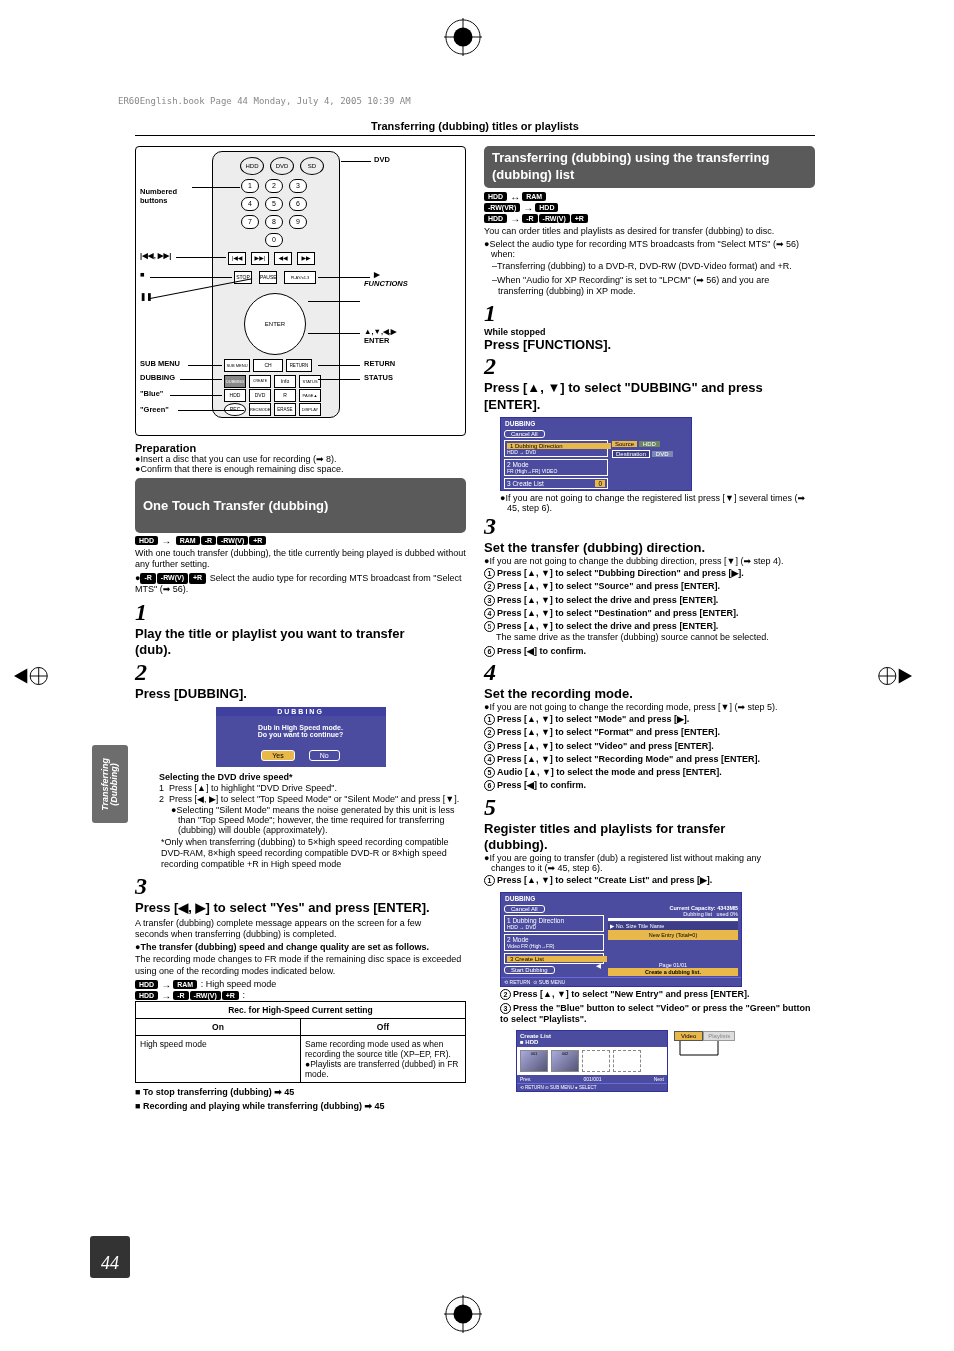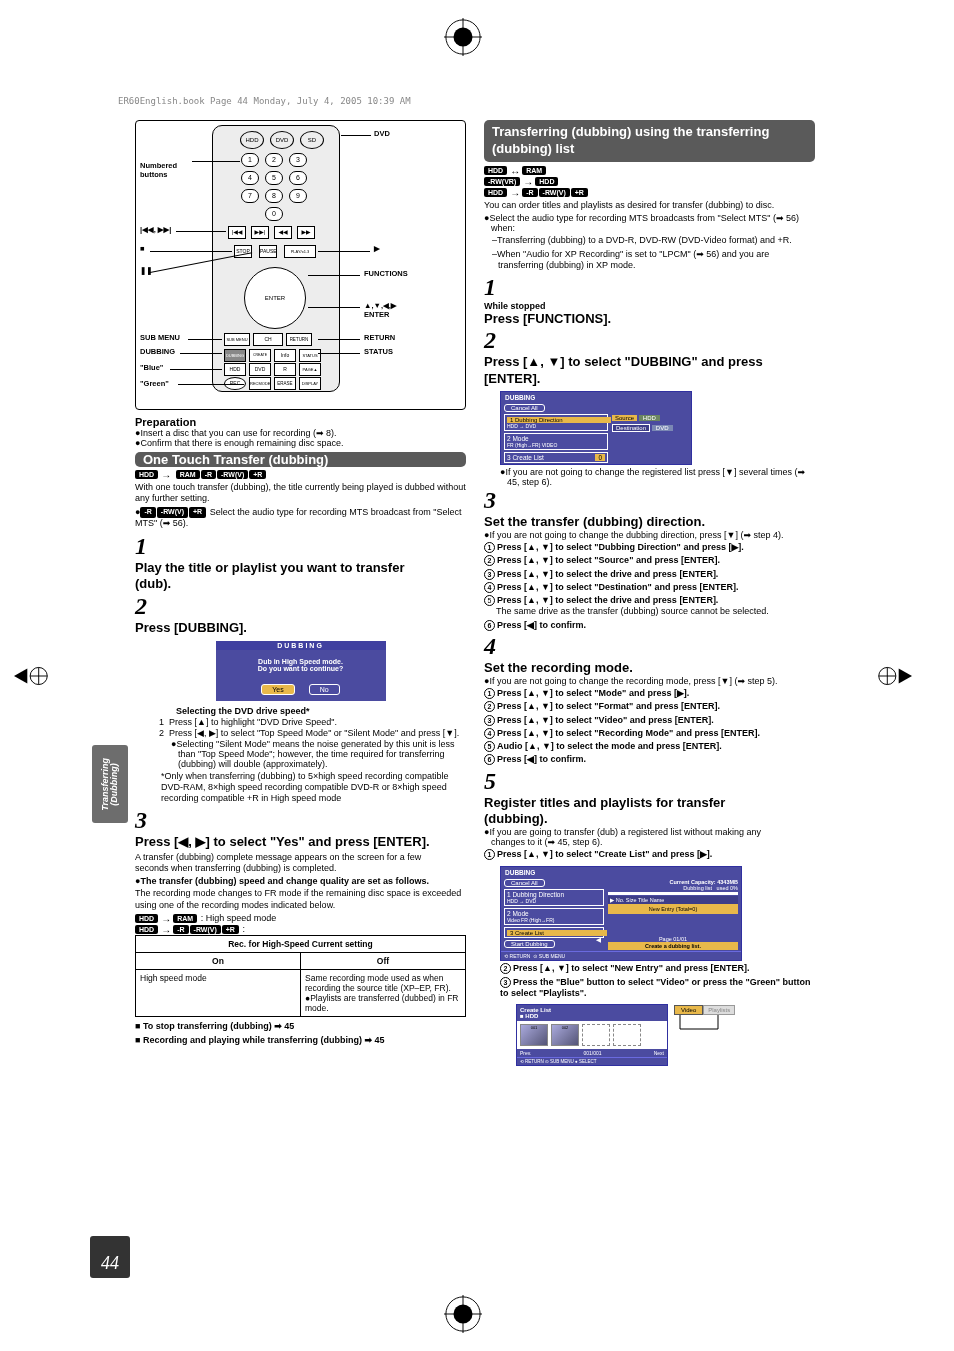--- a/index.html
+++ b/index.html
@@ -138,21 +138,21 @@
     font-size: 9px;
     margin-left: 0;
     text-indent: -7px;
     padding-left: 7px;
   }
   .section-bar {
     background: #5a5a5a;
     color: #fff;
     font-weight: bold;
     font-size: 13px;
-    padding: 0 8px;
+    padding: 20px 8px;
     border-radius: 5px;
     margin: 4px 0 2px 0;
   }
   .section-bar-big {
     background: #5a5a5a;
     color: #fff;
     font-weight: bold;
     font-size: 13px;
     padding: 4px 8px;
     border-radius: 5px;
@@ -196,21 +196,20 @@
   }
   .step-heading {
     font-weight: bold;
     font-size: 13px;
     line-height: 1.25;
   }
   .step-sub {
     font-weight: bold;
     font-size: 9px;
     margin-top: 2px;
-    margin-left: 17px;
   }
   .mini-dialog {
     border: 1px solid #fff;
     width: 170px;
     margin: 4px auto;
     background: #4b4ba0;
     color: #fff;
     font-size: 7px;
   }
   .mini-dialog .hdr {
@@ -413,20 +412,21 @@
     <span style="white-space:pre;">Transferring
 (Dubbing)</span>
   </div>
 
   <div class="page-num-badge">
     
     <span>44</span>
   </div>
 
   <div class="content">
+    <div class="title-bar">Transferring (dubbing) titles or playlists</div>
 
     <div class="cols">
 
       <div class="col">
 
         <div class="remote-box">
           <div class="remote-shape"></div>
 
           <div style="position:absolute;top:10px;left:104px;display:flex;gap:6px;">
             <span class="dvd-round">HDD</span>
@@ -473,21 +473,21 @@
             <span class="sqbtn" style="font-size:4px;width:30px;">PLAY/x1.3</span>
           </div>
           <div class="remote-label" style="top:123px;left:4px;">■</div>
           <div class="leader" style="top:130px;left:14px;width:82px;"></div>
           <div class="remote-label" style="top:123px;left:238px;">▶</div>
           <div class="leader" style="top:130px;left:182px;width:52px;"></div>
           <div class="remote-label" style="top:145px;left:4px;">❚❚</div>
           <div class="leader" style="top:151px;left:14px;width:104px;border-top:none;border-bottom:1px solid #000;transform:rotate(-11deg);transform-origin:left;"></div>
 
           <div style="position:absolute;top:146px;left:108px;width:60px;height:60px;border:1px solid #000;border-radius:50%;background:#fff;display:flex;align-items:center;justify-content:center;font-size:6px;">ENTER</div>
-          <div class="remote-label" style="top:148px;left:228px;">FUNCTIONS</div>
+          <div class="remote-label" style="top:132px;left:228px;font-style:italic;">FUNCTIONS</div>
           <div class="leader" style="top:154px;left:172px;width:52px;"></div>
           <div class="remote-label" style="top:180px;left:228px;white-space:pre;">▲,▼,◀,▶
 ENTER</div>
           <div class="leader" style="top:186px;left:172px;width:52px;"></div>
 
           <div style="position:absolute;top:212px;left:88px;display:flex;gap:3px;">
             <span class="sqbtn" style="width:24px;font-size:4px;">SUB MENU</span>
             <span class="sqbtn" style="width:28px;font-size:5px;">CH</span>
             <span class="sqbtn" style="width:24px;font-size:4.5px;">RETURN</span>
           </div>

